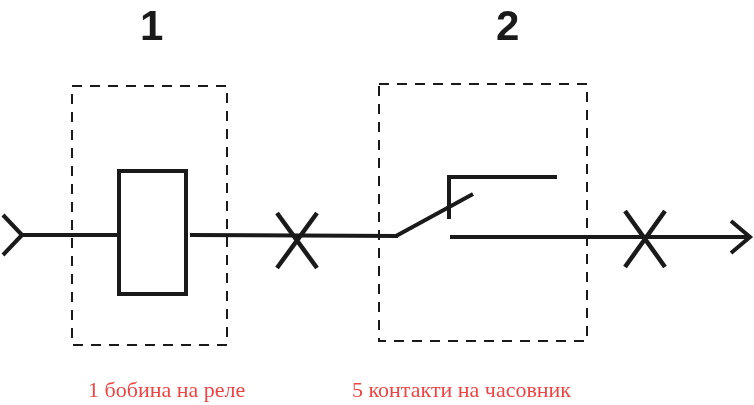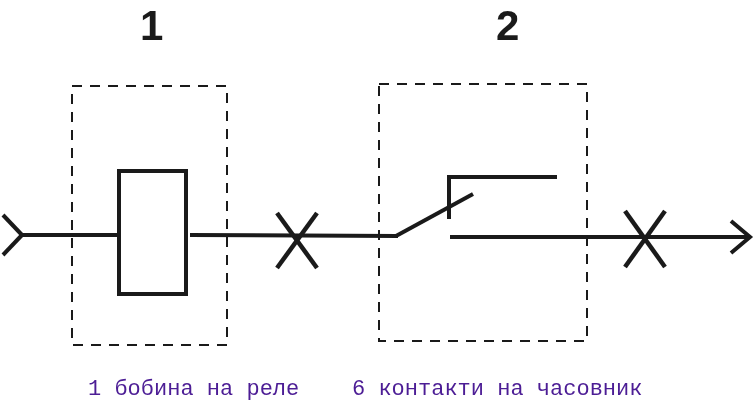--- a/index.html
+++ b/index.html
@@ -1,19 +1,19 @@
 <!DOCTYPE html>
 <html><head>
   <meta charset="utf-8">
   <style>
     html, body { margin: 0; padding: 0; background: #ffffff; }
     body { width: 754px; height: 405px; position: relative; overflow: hidden; font-family: "Liberation Sans", sans-serif; }
     .diagram { position: absolute; left: 0; top: 0; width: 754px; height: 405px; }
     .num-label { position: absolute; font-family: "Liberation Sans", sans-serif; font-weight: bold; font-size: 42px; color: #1a1a1a; line-height: 1; }
-    .caption { position: absolute; font-family: Liberation Mono, monospace; font-size: 22px; color: #4c1d95; line-height: 1; white-space: nowrap; }
+    .caption { position: absolute; font-family: Liberation Serif, serif; font-size: 22px; color: #ef4444; line-height: 1; white-space: nowrap; }
   </style>
 </head>
 <body>
 
 <div class="diagram">
   <svg width="754" height="405" viewBox="0 0 754 405" xmlns="http://www.w3.org/2000/svg">
 
     <rect x="72" y="86" width="155" height="259" fill="none" stroke="#1a1a1a" stroke-width="2" stroke-dasharray="10,8"></rect>
     <rect x="379" y="84" width="208" height="257" fill="none" stroke="#1a1a1a" stroke-width="2" stroke-dasharray="10,8"></rect>
 
@@ -47,14 +47,14 @@
 
     <g stroke="#1a1a1a" stroke-width="4" fill="none">
       <polyline points="731,221 750,237 731,253"></polyline>
     </g>
   </svg>
 
   <div class="num-label" style="left:140px; top:5px;">1</div>
   <div class="num-label" style="left:496px; top:5px;">2</div>
 
   <div class="caption" style="left:88px; top:379px;">1 бобина на реле</div>
-  <div class="caption" style="left:352px; top:379px;">6 контакти на часовник</div>
+  <div class="caption" style="left:352px; top:379px;">5 контакти на часовник</div>
 </div>
 
 </body></html>

